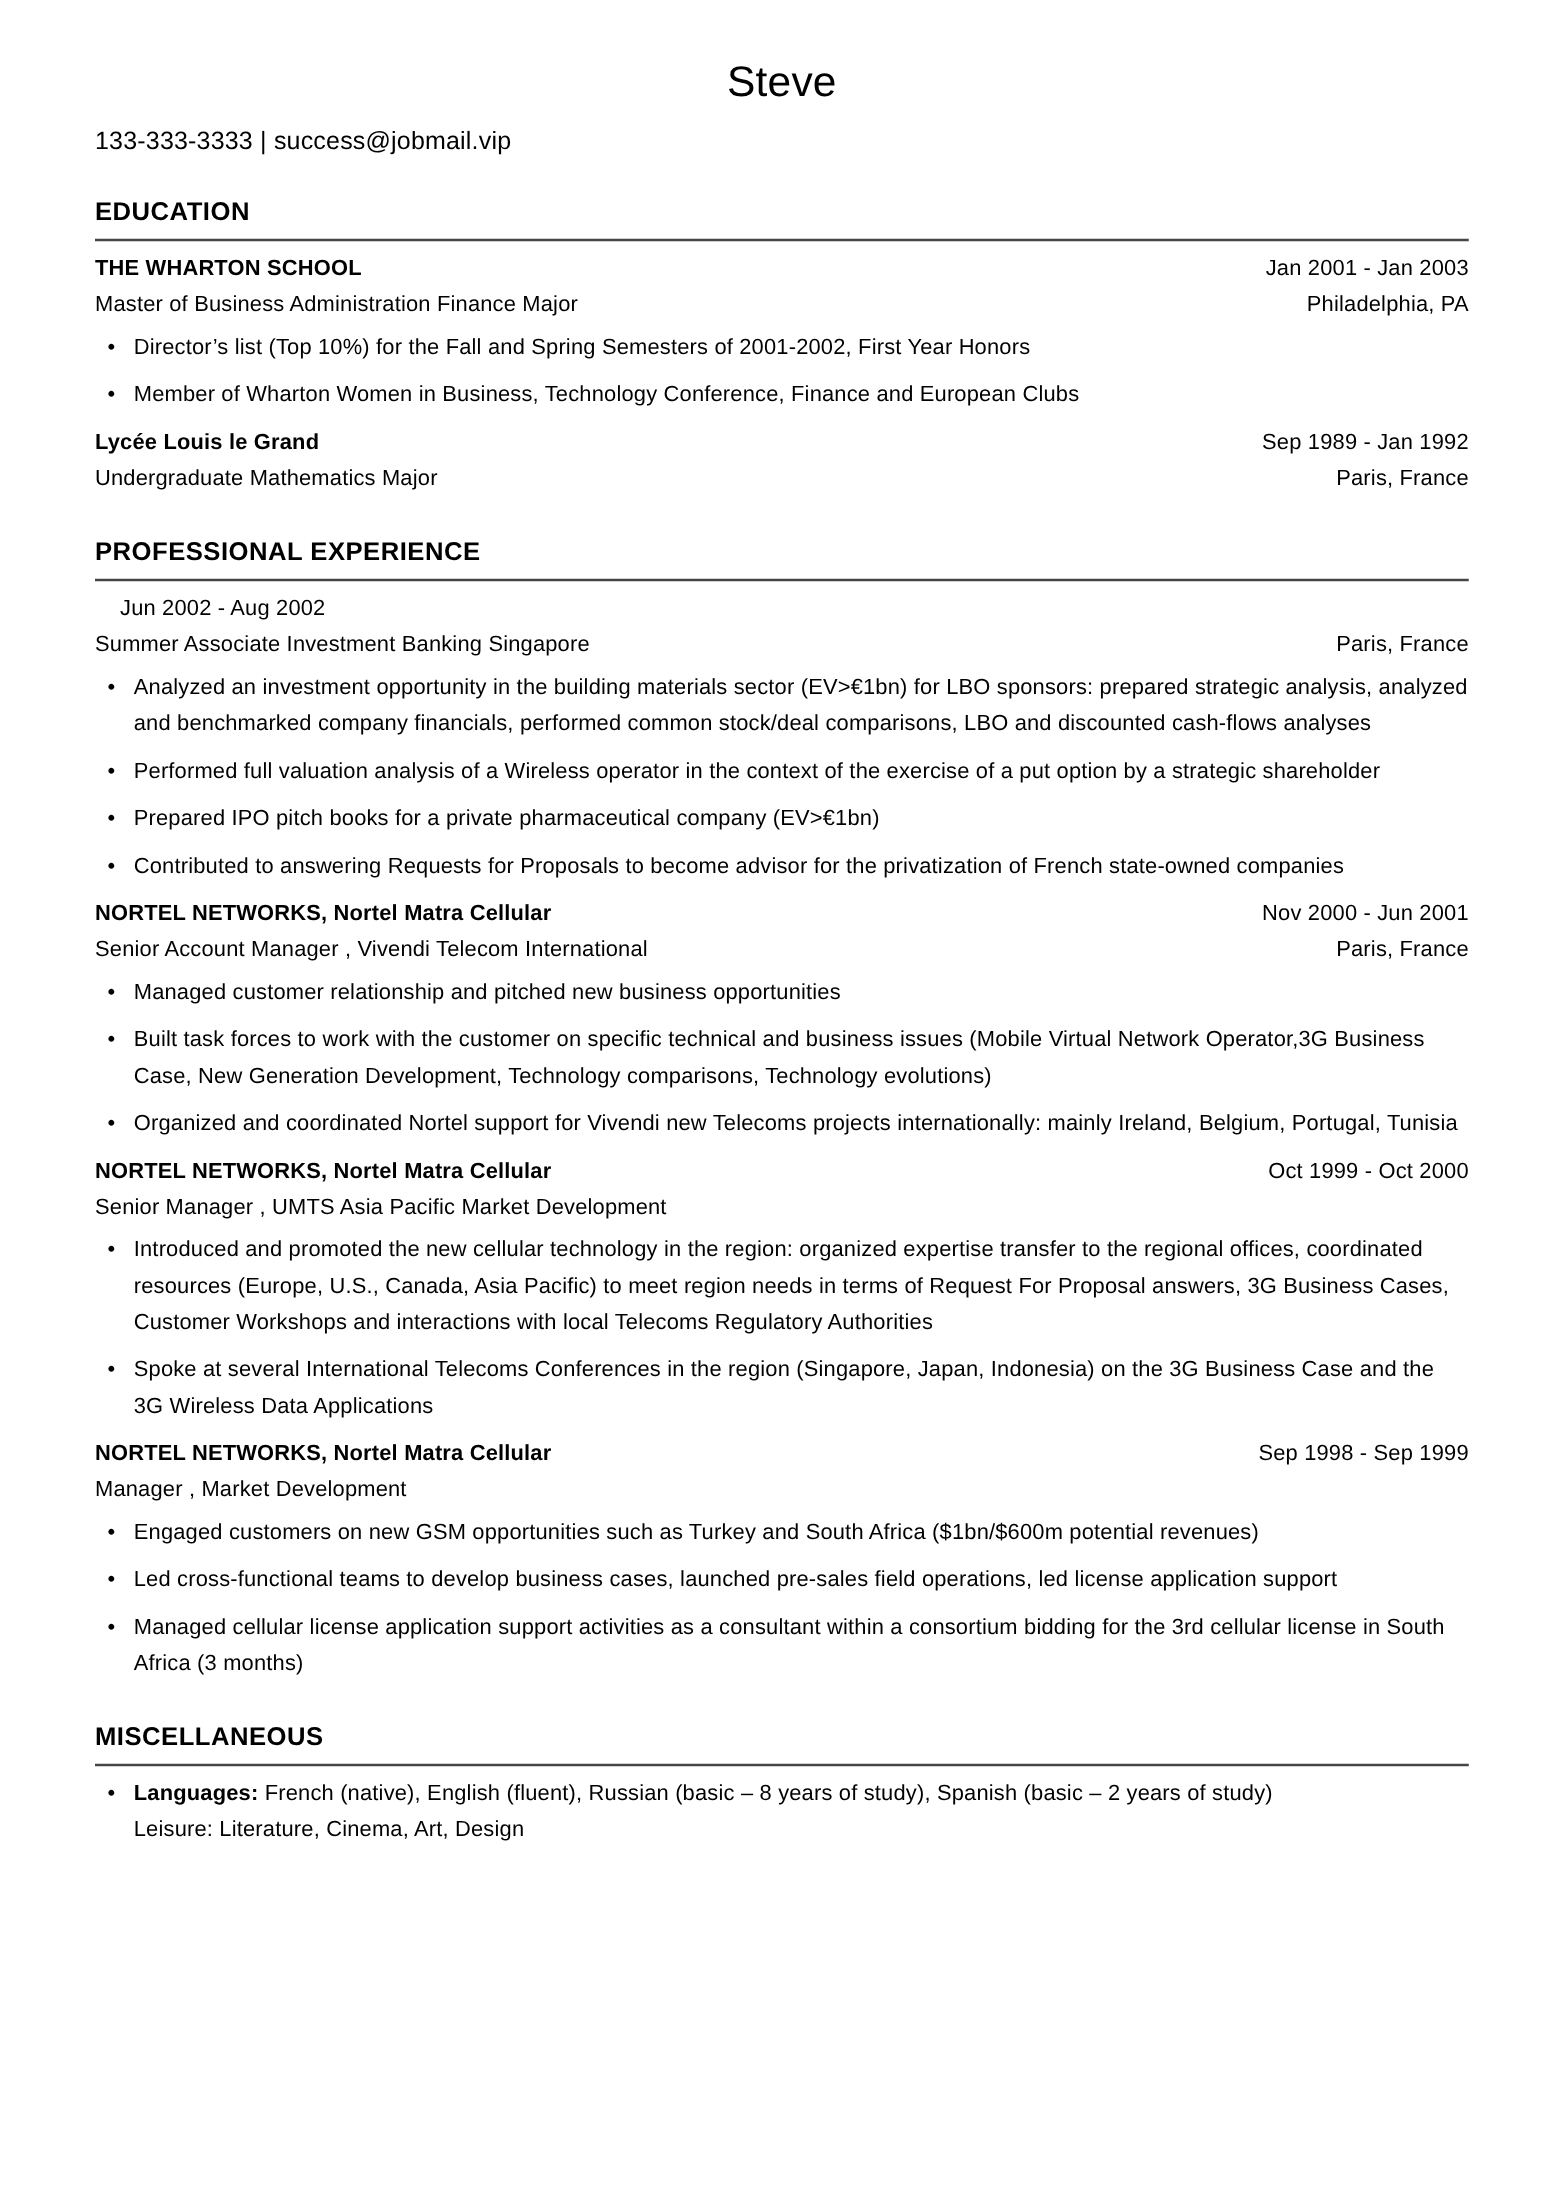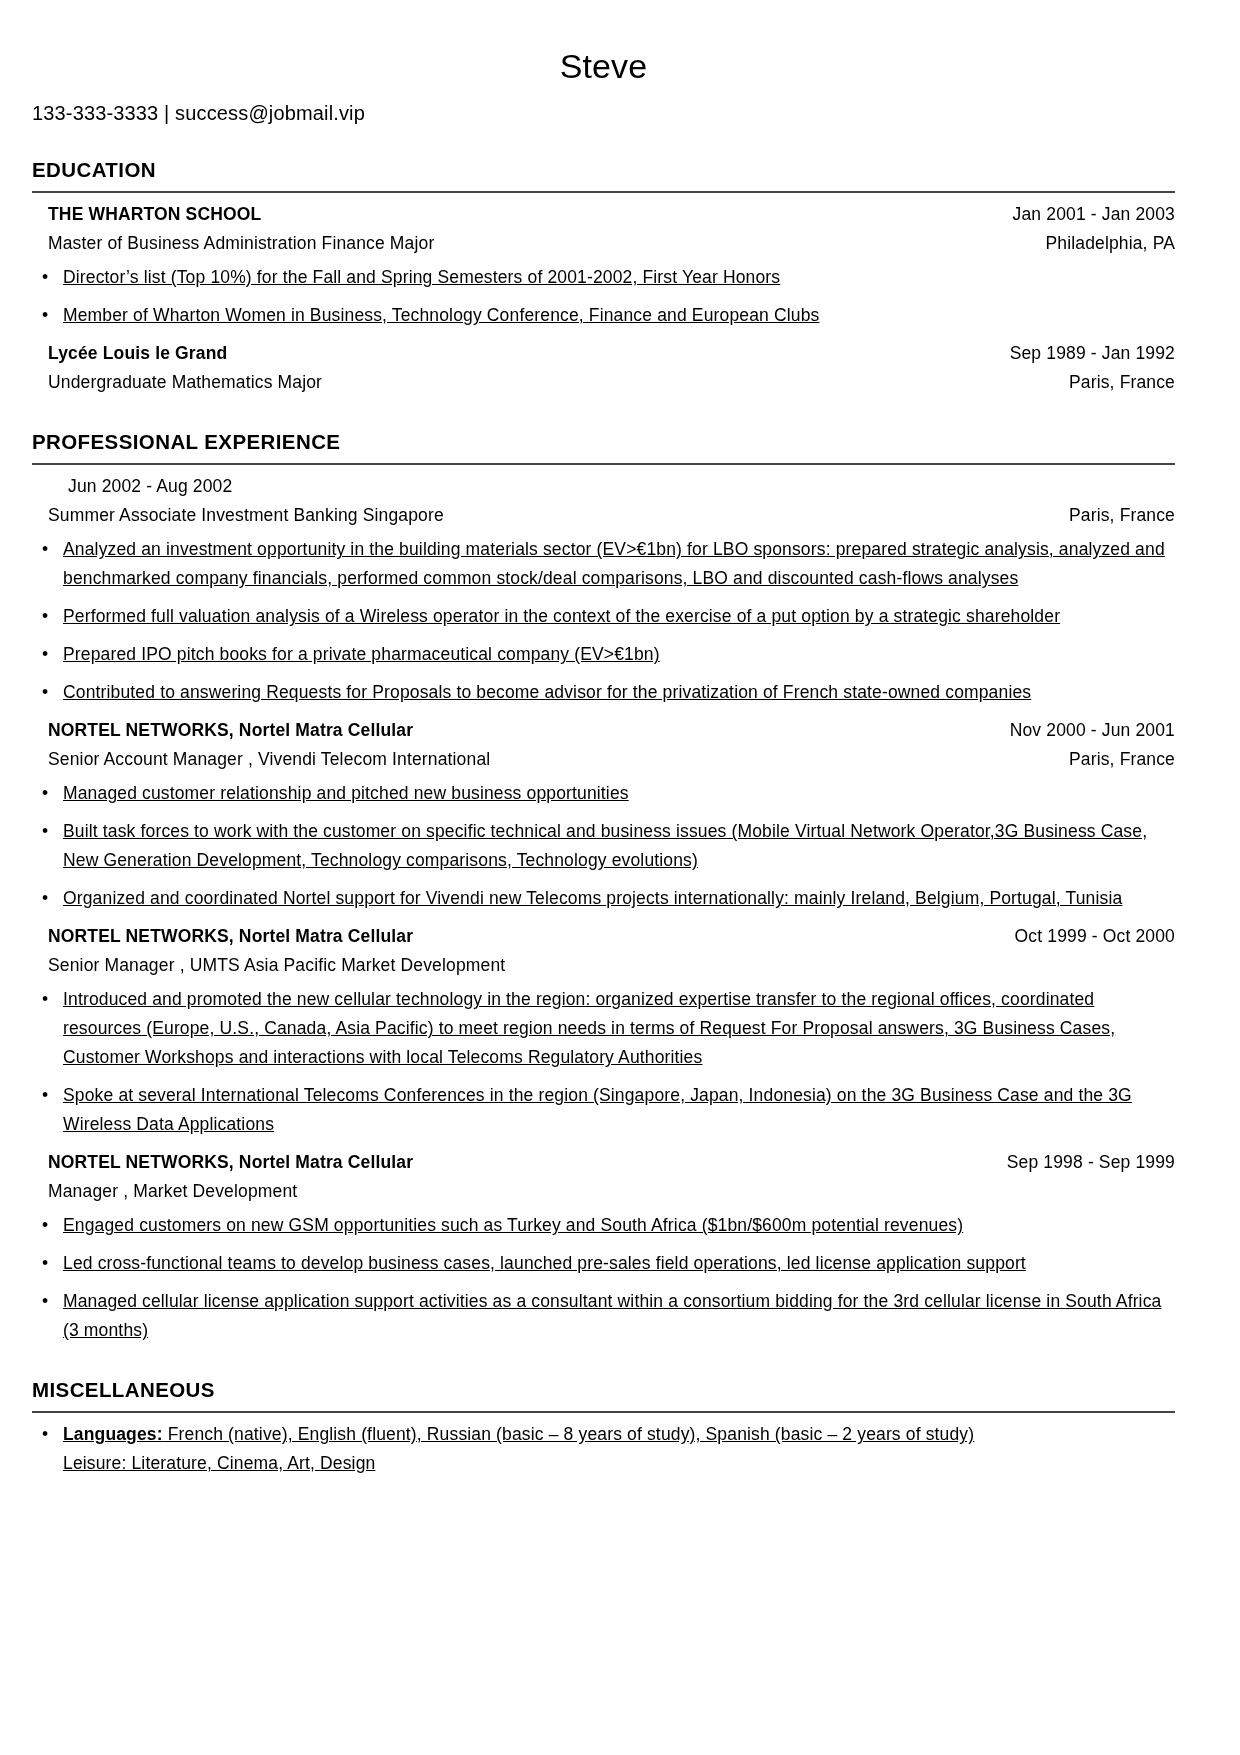--- a/index.html
+++ b/index.html
@@ -4,21 +4,21 @@
 <style>
   html, body {
     margin: 0;
     padding: 0;
     background: #ffffff;
   }
   .page {
     width: 1232px;
     min-height: 1755px;
     box-sizing: border-box;
-    padding: 48px 57px 40px 32px;
+    padding: 48px 57px 40px 76px;
     background: #ffffff;
     color: #000000;
     font-family: "Liberation Sans", "DejaVu Sans", sans-serif;
     font-size: 17.5px;
     letter-spacing: 0.15px;
   }
   .name {
     text-align: center;
     font-size: 34px;
     font-weight: 400;
@@ -38,30 +38,28 @@
     margin: 0 0 4px 0;
     padding-bottom: 9px;
     border-bottom: 2px solid var(--rule, #454545);
   }
   .entry { margin-top: 7px; }
   .entry-row {
     display: flex;
     justify-content: space-between;
     align-items: flex-end;
     line-height: 29px;
-    margin-left: 16px;
   }
   .org { font-weight: 700; }
   .dates, .loc, .role { }
   .dates, .loc { white-space: nowrap; padding-left: 20px; }
   ul.bullets {
     list-style: none;
     margin: 5px 0 2px 0;
     padding: 0;
-    text-decoration: underline;
   }
   li.bullet {
     position: relative;
     padding-left: 31px;
     line-height: 29px;
     margin: 0 0 9px 0;
   }
   li.bullet::before {
     content: "\2022";
     position: absolute;

